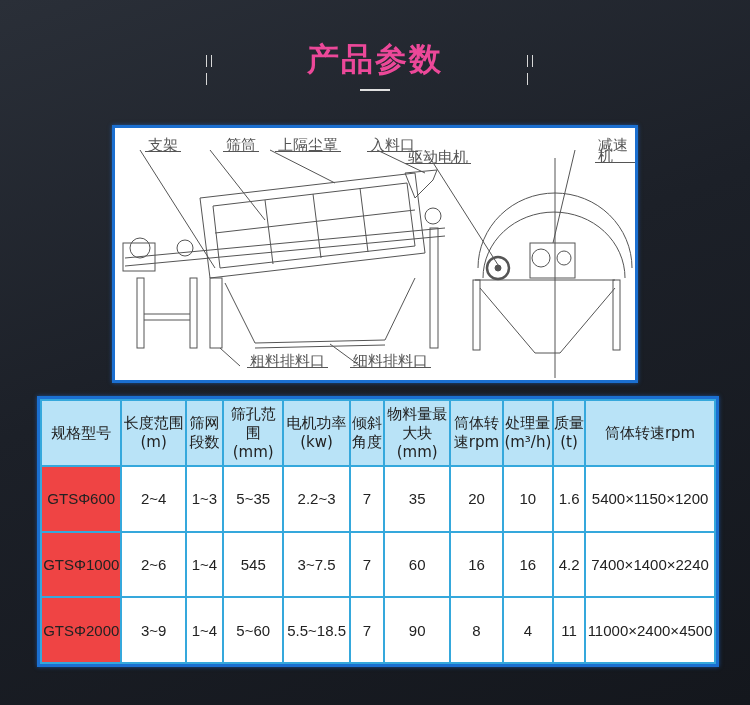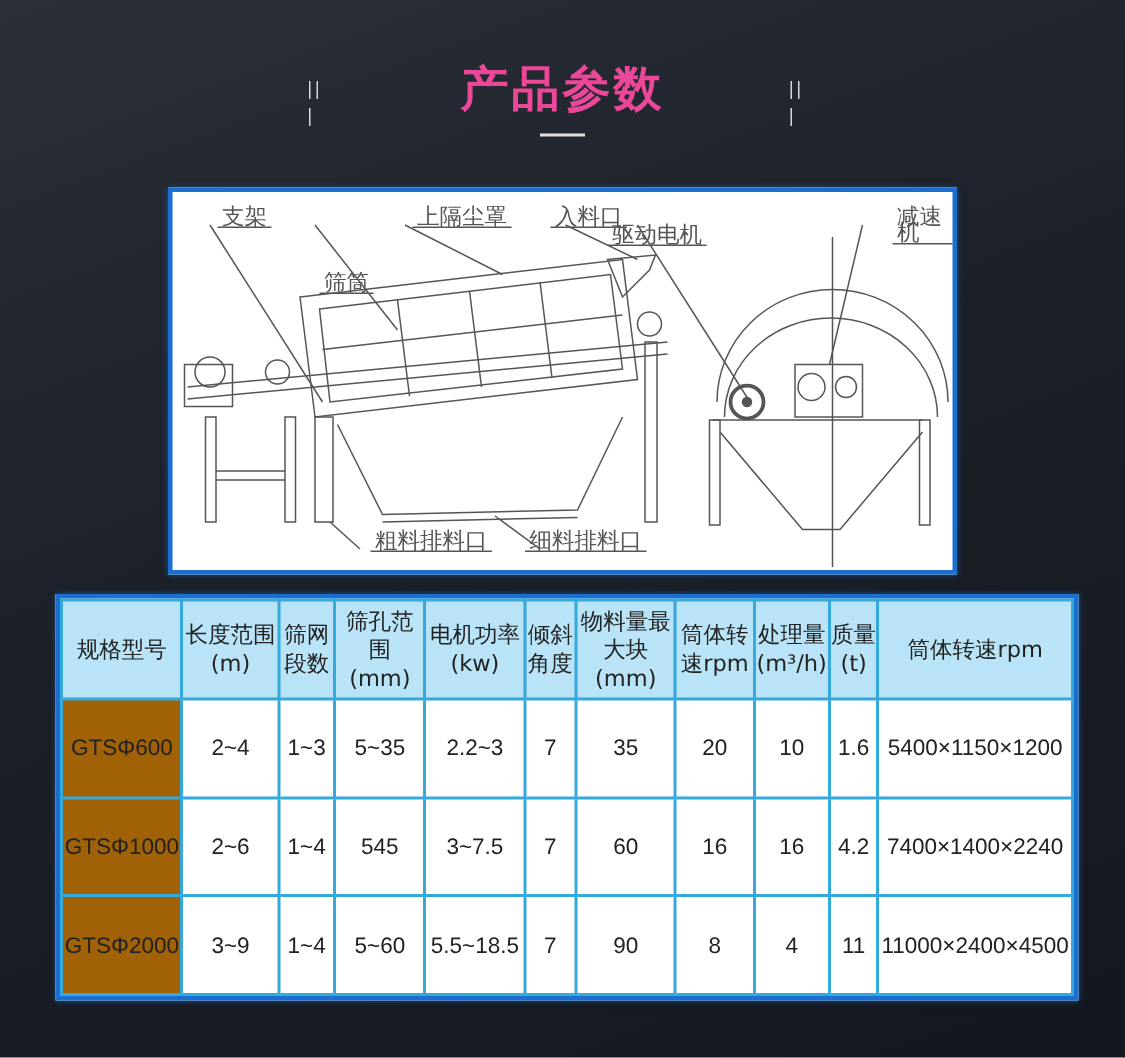--- a/index.html
+++ b/index.html
@@ -28,21 +28,21 @@
 
   .table-wrap {
     position:absolute; left:37px; top:396px; width:676px; height:265px;
     border:3px solid #1b6fd0; background:#ffffff;
     box-shadow:0 0 4px rgba(30,110,210,0.6);
   }
   table { border-collapse:collapse; width:100%; height:100%; table-layout:fixed; }
   th, td { border:2px solid #35a8dc; text-align:center; color:#222; padding:0; }
   th { background:#b9e3f7; font-weight:normal; font-size:15px; line-height:19px; font-family:"DejaVu Sans", sans-serif; }
   td { font-size:15px; height:28px; font-family:"Liberation Sans", sans-serif; }
-  td.model { background:#a16207; }
+  td.model { background:#ef4444; }
   thead tr { height:66px; }
 </style>
 </head>
 <body>
 
 <div class="ticks left"><span></span><span></span><span></span></div>
 <div class="title">产品参数</div>
 <div class="ticks right"><span></span><span></span><span></span></div>
 <div class="title-underline"></div>
 
@@ -95,21 +95,21 @@
       <line x1="360" y1="152" x2="500" y2="152"></line>
       <polyline points="365,160 420,225 445,225 500,160"></polyline>
       <rect x="358" y="152" width="7" height="70"></rect>
       <rect x="498" y="152" width="7" height="70"></rect>
 
       <line x1="105" y1="220" x2="125" y2="238"></line>
       <line x1="215" y1="216" x2="245" y2="238"></line>
     </g>
   </svg>
   <span class="dlabel" style="left:30px;top:12px;">支架</span>
-  <span class="dlabel" style="left:98px;top:12px;margin-top:44px;">筛筒</span>
+  <span class="dlabel" style="left:108px;top:12px;">筛筒</span>
   <span class="dlabel" style="left:160px;top:12px;">上隔尘罩</span>
   <span class="dlabel" style="left:252px;top:12px;">入料口</span>
   <span class="dlabel" style="left:290px;top:24px;">驱动电机</span>
   <span class="dlabel" style="left:480px;top:12px;">减速机</span>
   <span class="dlabel" style="left:118px;top:228px;margin-left:14px;">粗料排料口</span>
   <span class="dlabel" style="left:235px;top:228px;">细料排料口</span>
 </div>
 
 <div class="table-wrap">
   <table>

